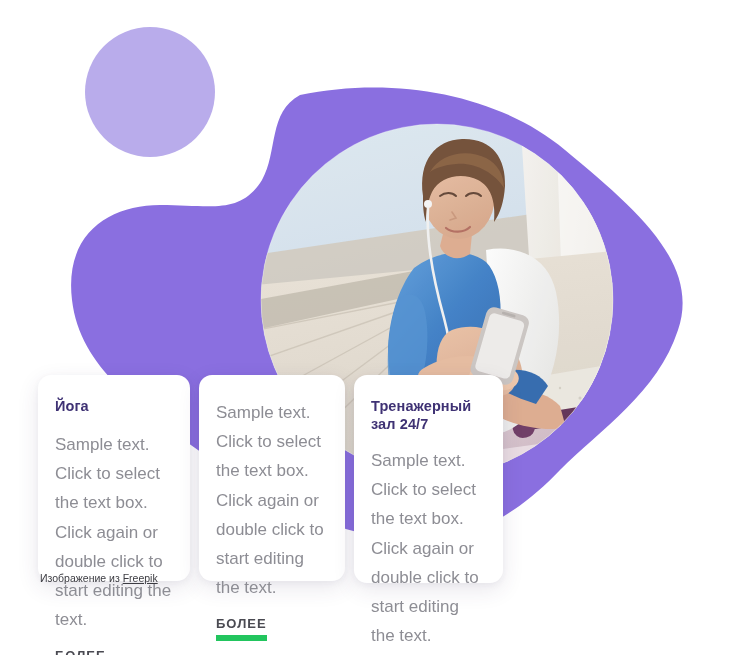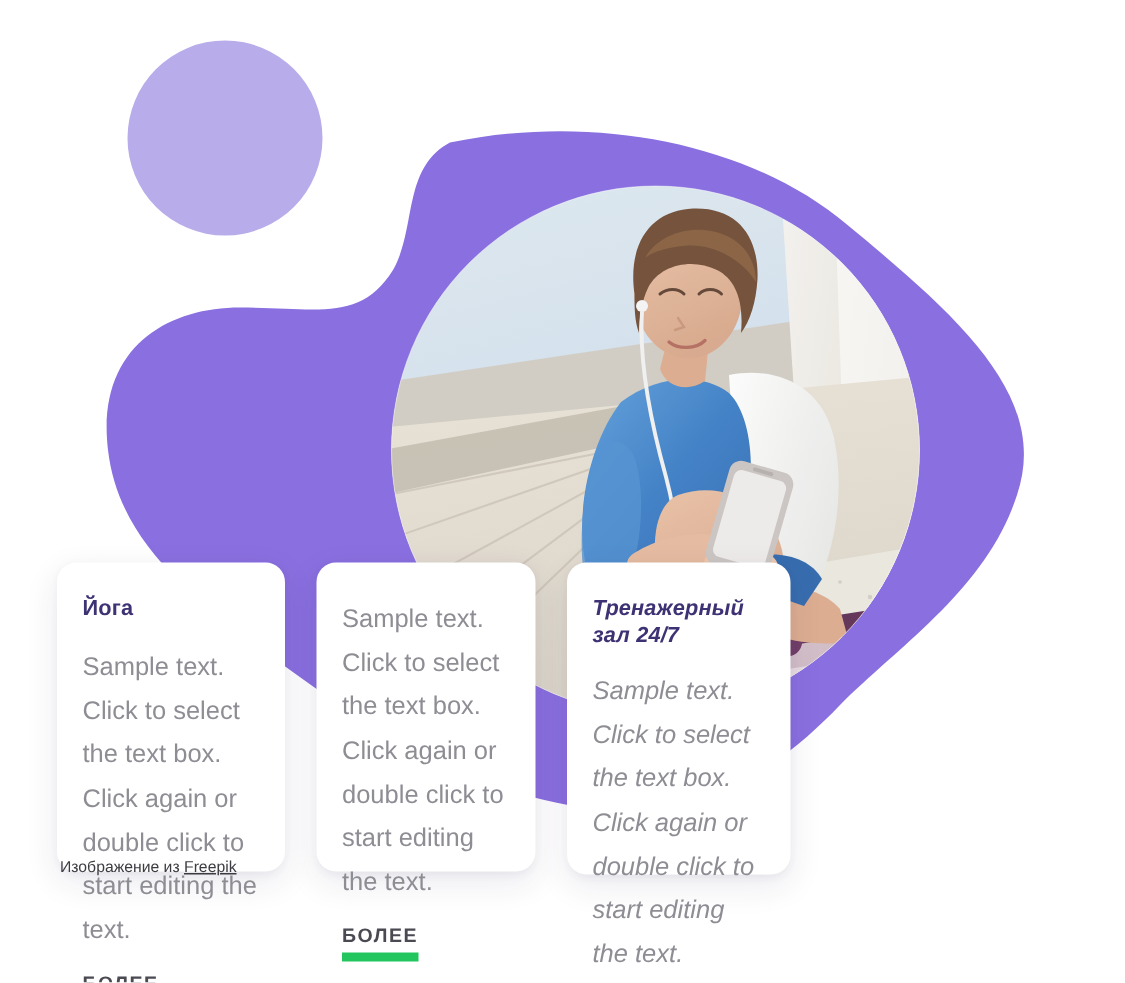--- a/index.html
+++ b/index.html
@@ -36,37 +36,37 @@
   }
 
   
   .cards-row {
     position: absolute;
     left: 38px;
     top: 375px;
     width: 492px;
     height: 208px;
     display: flex;
-    gap: 21px;
+    gap: 9px;
     align-items: flex-start;
     z-index: 30;
   }
 
   .card {
     background: #ffffff;
     border-radius: 13px;
     box-shadow: 0 7px 22px rgba(60, 50, 95, 0.11),
                 0 2px 6px rgba(60, 50, 95, 0.05);
     box-sizing: border-box;
     padding: 23px 17px 18px 17px;
     position: relative;
   }
   .card.c1 { width: 152px; height: 206px; }
   .card.c2 { width: 146px; height: 206px; }
-  .card.c3 { width: 149px; height: 208px; font-style: italic; }
+  .card.c3 { width: 149px; height: 208px; }
 
   .card-title {
     color: #3f3274;
     font-size: 14.5px;
     font-weight: 700;
     line-height: 1.24;
     margin: 0 0 14px 0;
     letter-spacing: 0.1px;
   }
   .card.c3 .card-title { margin-bottom: 12px; }

